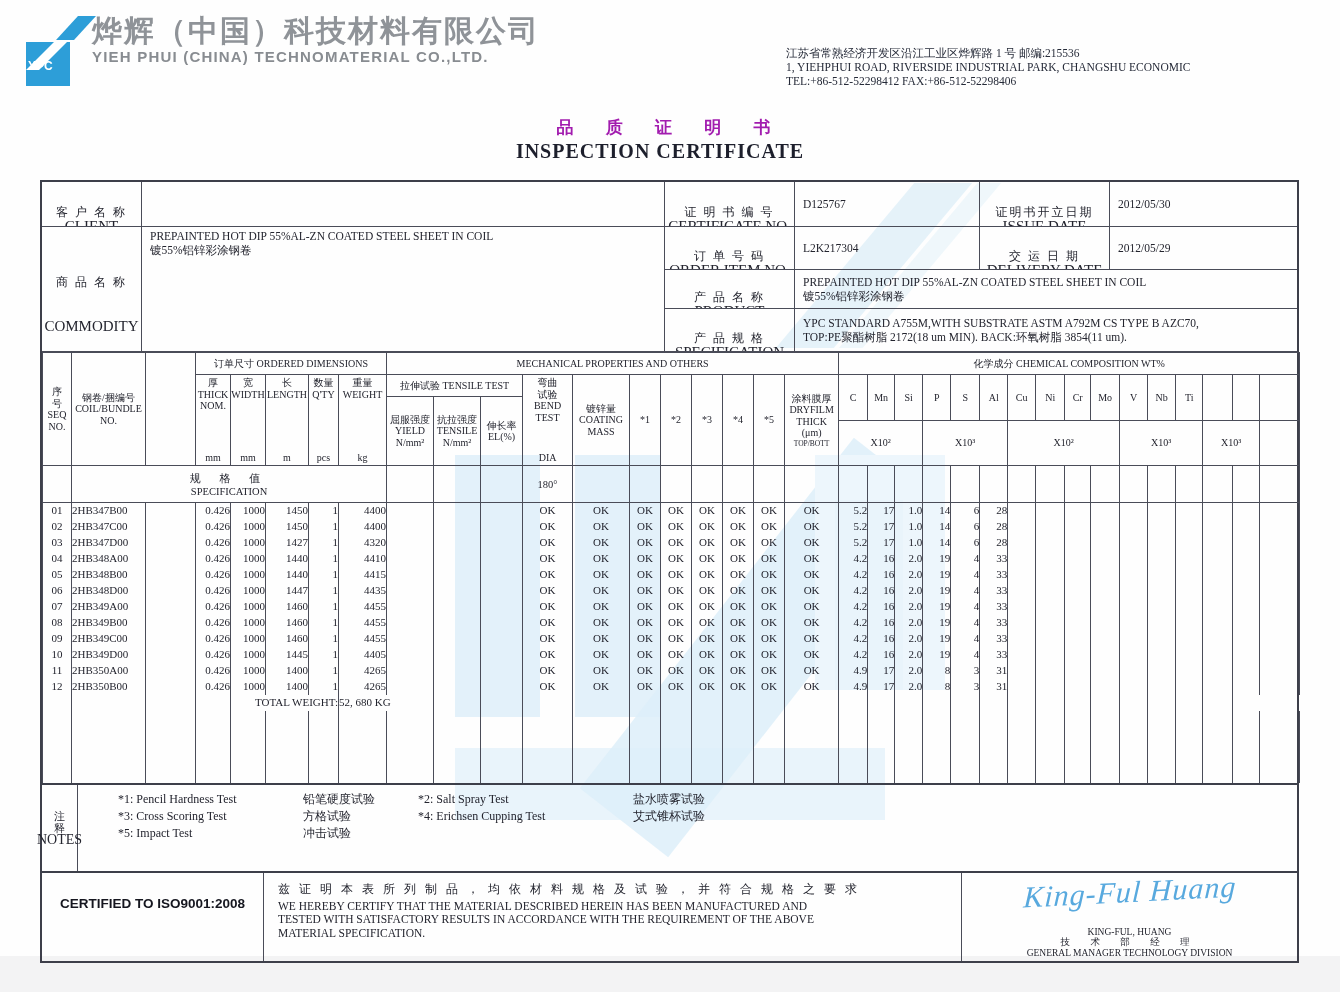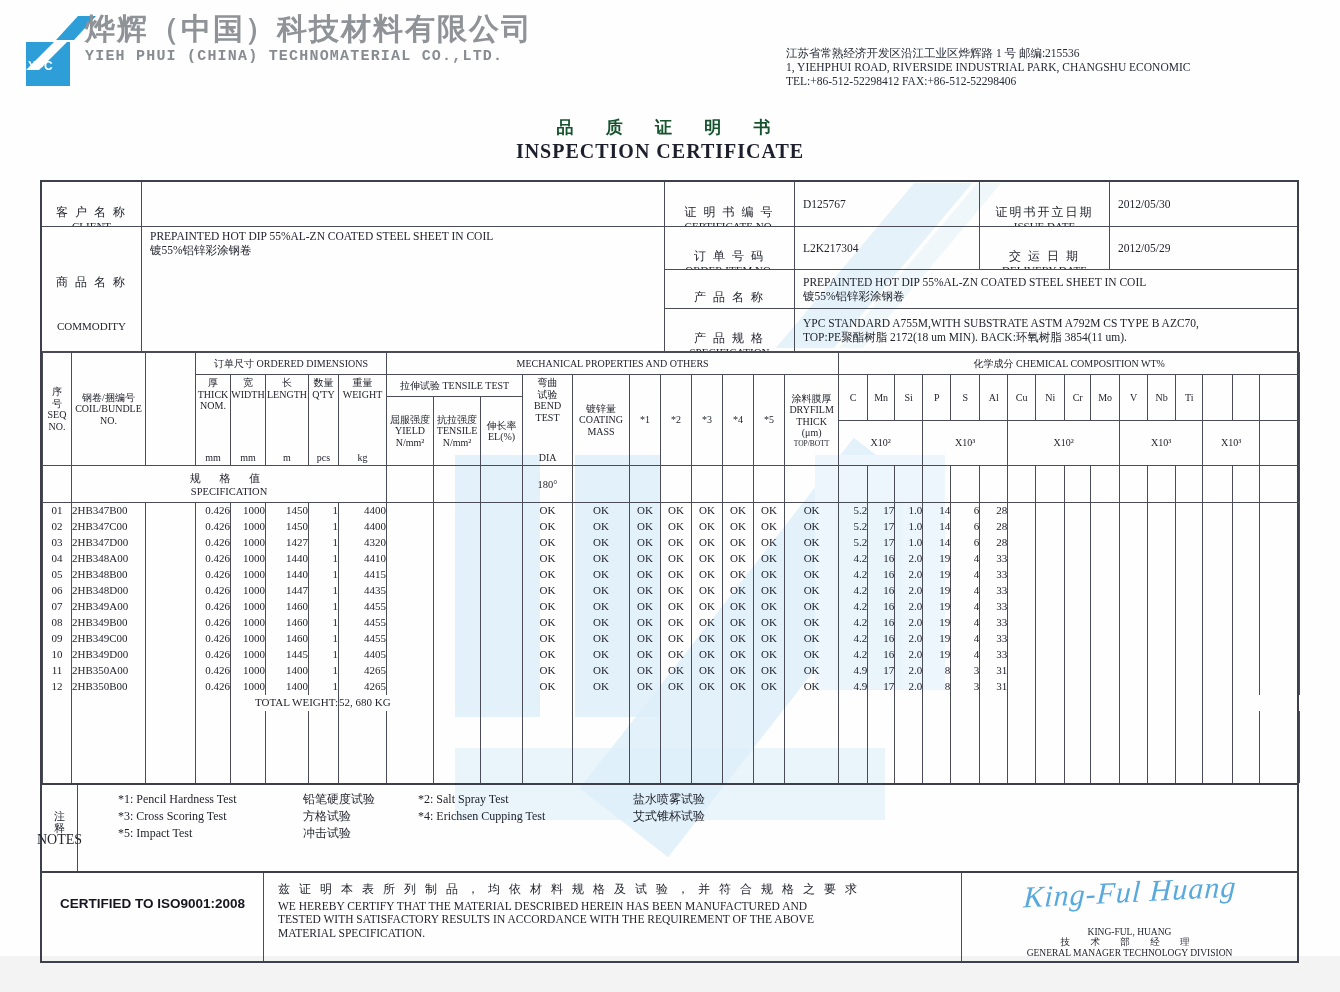--- a/index.html
+++ b/index.html
@@ -11,39 +11,39 @@
   .wm-s2{left:908px;top:183px;width:24px;height:165px;background:rgba(140,200,232,.13);transform:skewX(-40deg);}
   .wm-a{left:455px;top:455px;width:85px;height:262px;background:#e3f1fa;}
   .wm-b{left:575px;top:455px;width:85px;height:262px;background:#e3f1fa;}
   .wm-c{left:455px;top:748px;width:430px;height:72px;background:#e9f4fb;}
   .wm-d{left:705px;top:425px;width:112px;height:445px;background:#ddeff9;transform:rotate(38deg);opacity:.85;}
   .wm-e{left:815px;top:455px;width:130px;height:235px;background:#edf6fc;}
   .wm-f{left:835px;top:500px;width:68px;height:190px;background:#e9f4fb;}
   .scan-strip{position:absolute;left:0;top:956px;width:100%;height:36px;background:#f3f3f4;z-index:0;}
   
   .logo{position:absolute;left:24px;top:10px;z-index:2;}
-  .company{position:absolute;left:85px;top:14px;z-index:2;font-family:Liberation Mono, monospace;}
+  .company{position:absolute;left:92px;top:14px;z-index:2;font-family:Liberation Sans, sans-serif;}
   .company-cn{font-size:30px;font-weight:bold;color:#8f9398;letter-spacing:2px;line-height:34px;}
   .company-en{font-size:15px;font-weight:bold;color:#888c91;letter-spacing:1.2px;line-height:18px;}
   .address{position:absolute;left:786px;top:46px;z-index:2;font-size:11.5px;line-height:14px;color:#252a38;white-space:nowrap;}
   .title-block{position:absolute;left:0;top:116px;width:1320px;text-align:center;z-index:2;}
-  .title-cn{font-size:17px;font-weight:bold;letter-spacing:14px;color:#14532d;margin-left:21px;}
+  .title-cn{font-size:17px;font-weight:bold;letter-spacing:14px;color:#a21caf;margin-left:21px;}
   .title-en{font-size:20px;font-weight:bold;letter-spacing:1px;color:#1d1f2c;line-height:24px;}
   
   .doc-body{position:absolute;left:40px;top:180px;width:1255px;z-index:2;border:2px solid #3d3f4a;background:transparent;}
   
   .info-grid{display:grid;grid-template-columns:100px 523px 130px 185px 130px auto;
              grid-template-rows:45px 43px 39px 43px;}
   .ig{border-right:1px solid #4a4c58;border-bottom:1px solid #4a4c58;display:flex;flex-direction:column;
       justify-content:center;align-items:center;font-size:11.5px;line-height:14px;overflow:hidden;}
   .ig.last-col{border-right:none;}
   .ig.value{align-items:flex-start;padding:2px 8px;}
   .ig.value-top{justify-content:flex-start;}
   .lbl-cn{font-size:12px;letter-spacing:2px;margin-top:29px;}
-  .lbl-en{font-size:11px;}
+  .lbl-en{font-size:15px;}
   
   table.main{border-collapse:collapse;table-layout:fixed;width:1255px;}
   table.main th,table.main td{border:1px solid #4a4c58;padding:0;font-weight:normal;overflow:hidden;}
   table.main th{font-size:10px;line-height:11.5px;text-align:center;vertical-align:middle;}
   tr.h22{height:22px;} tr.h21{height:21px;} tr.h45{height:45px;} tr.h37{height:37px;}
   tr.hdata{height:16px;} tr.hfill{height:72px;}
   .vcell{vertical-align:top;}
   .hstack{display:flex;flex-direction:column;align-items:center;height:86px;padding:2px 0;}
   .push{margin-top:auto;}
   .tiny{font-size:7.5px;line-height:9px;}

